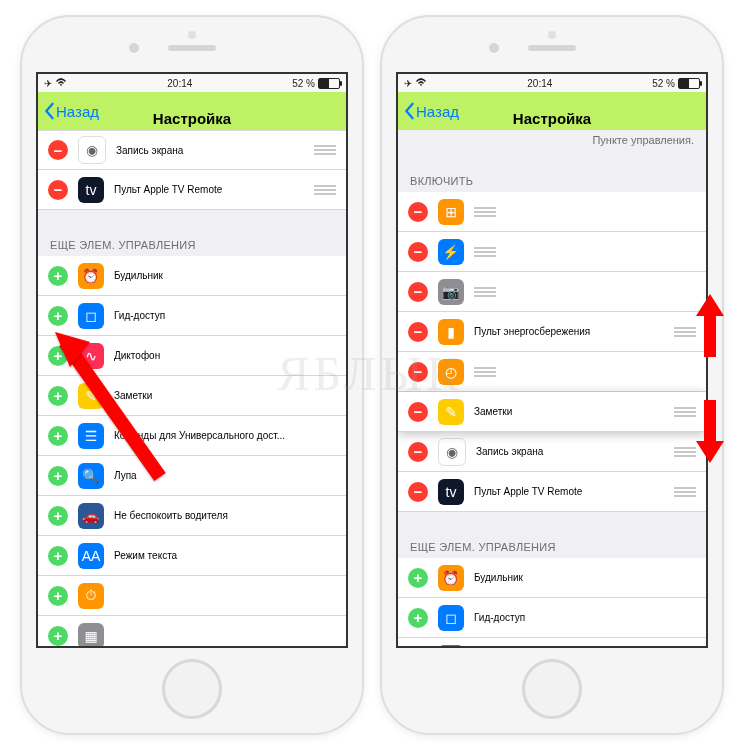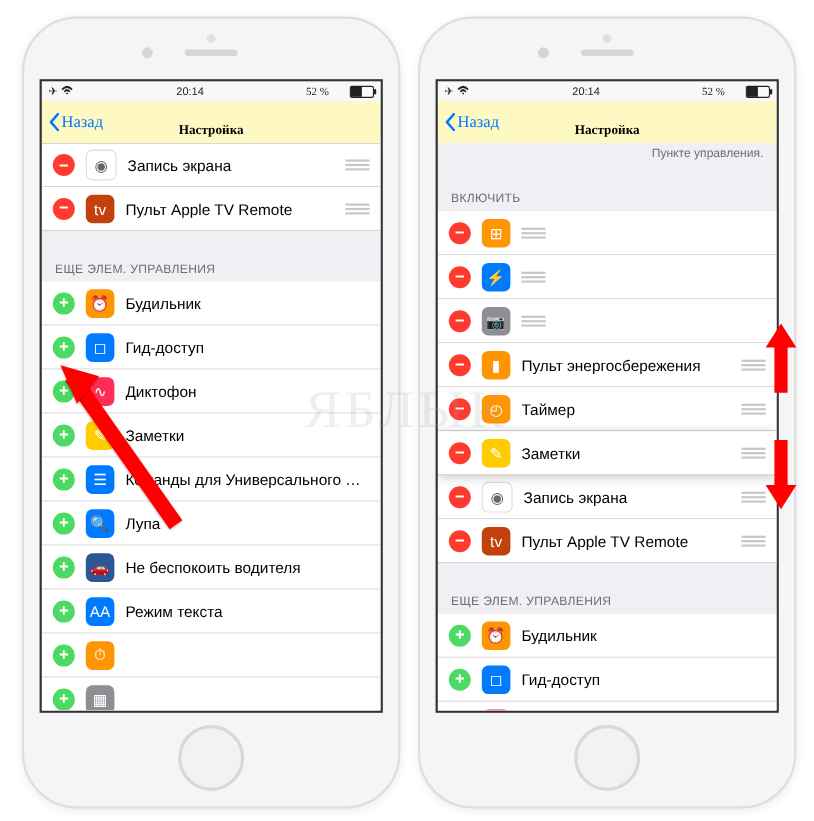--- a/index.html
+++ b/index.html
@@ -7,41 +7,41 @@
 .phone{position:absolute;top:15px;width:340px;height:716px;background:#f5f5f5;border:2px solid #dedede;border-radius:50px;box-shadow:0 2px 8px rgba(0,0,0,0.08);}
 .phone.left{left:20px;}
 .phone.right{left:380px;}
 .speaker{position:absolute;top:28px;left:50%;transform:translateX(-50%);width:48px;height:6px;background:#d6d6d6;border-radius:3px;}
 .camera{position:absolute;top:26px;left:107px;width:10px;height:10px;background:#d6d6d6;border-radius:50%;}
 .sensor{position:absolute;top:14px;left:50%;transform:translateX(-50%);width:8px;height:8px;background:#e0e0e0;border-radius:50%;}
 .home{position:absolute;bottom:14px;left:50%;transform:translateX(-50%);width:54px;height:54px;border:3px solid #d8d8d8;border-radius:50%;background:#f2f2f2;}
 .screen{position:absolute;top:55px;left:14px;right:14px;bottom:85px;background:#efeff4;border:2px solid #333;overflow:hidden;}
 .statusbar{height:18px;background:#f8f8f8;display:flex;align-items:center;justify-content:space-between;padding:0 6px;font-size:10px;color:#222;}
 .sb-left{display:flex;align-items:center;gap:3px;}
-.sb-right{display:flex;align-items:center;gap:19px;font-family:Liberation Serif, serif;}
+.sb-right{display:flex;align-items:center;gap:3px;}
 .battery{width:20px;height:9px;border:1px solid #222;border-radius:2px;position:relative;}
 .battery:after{content:'';position:absolute;right:-3px;top:2px;width:2px;height:5px;background:#222;border-radius:1px;}
 .battery i{display:block;height:100%;width:52%;background:#222;}
-.navbar{height:38px;background:#fef9c3;border-bottom:1px solid #c8c8c8;display:flex;align-items:center;position:relative;font-family:Liberation Serif, serif;}
+.navbar{height:38px;background:#bef264;border-bottom:1px solid #c8c8c8;display:flex;align-items:center;position:relative;}
 .back{position:absolute;left:4px;display:flex;align-items:center;color:#007aff;font-size:15px;}
 .back svg{width:14px;height:18px;}
-.title{position:absolute;left:0;right:0;text-align:center;font-size:12px;font-weight:600;color:#000;margin-top:14px;}
+.title{position:absolute;left:0;right:0;text-align:center;font-size:15px;font-weight:600;color:#000;margin-top:14px;}
 .content{position:absolute;top:56px;left:0;right:0;bottom:0;overflow:hidden;background:#efeff4;}
 .section-header{font-size:11px;color:#6d6d72;padding:14px 12px 5px;text-transform:uppercase;letter-spacing:0.3px;margin-top:15px;}
 .subtitle{font-size:11px;color:#6d6d72;text-align:right;padding:4px 12px 10px;}
 .row{height:40px;background:#fff;display:flex;align-items:center;padding:0 10px;border-bottom:0.5px solid #d6d6d6;position:relative;box-sizing:border-box;}
 .row:first-of-type{border-top:0.5px solid #d6d6d6;}
 .act-btn{width:20px;height:20px;border-radius:50%;display:flex;align-items:center;justify-content:center;flex-shrink:0;color:#fff;font-weight:bold;font-size:15px;line-height:1;}
 .act-add{background:#4cd964;}
 .act-rem{background:#ff3b30;}
 .app-icon{width:26px;height:26px;border-radius:6px;margin:0 10px;flex-shrink:0;display:flex;align-items:center;justify-content:center;font-size:14px;color:#fff;}
-.label{flex:1;font-size:14px;color:#000;white-space:nowrap;overflow:hidden;text-overflow:ellipsis;}
+.label{flex:1;font-size:10px;color:#000;white-space:nowrap;overflow:hidden;text-overflow:ellipsis;}
 .grip{width:22px;display:flex;flex-direction:column;gap:2px;flex-shrink:0;}
 .grip i{height:2px;background:#c8c8c8;display:block;}
-.row.dragging{box-shadow:0 2px 10px rgba(0,0,0,0.25);position:relative;z-index:5;}.ic-orange{background:#ff9500}.ic-yellow{background:#ffcc00}.ic-blue{background:#007aff}.ic-darkblue{background:#2b5797}.ic-gray{background:#8e8e93}.ic-darkgray{background:#c2410c}.ic-white{background:#fff;border:1px solid #ddd;color:#666}.ic-pink{background:#ff2d55}
+.row.dragging{box-shadow:0 2px 10px rgba(0,0,0,0.25);position:relative;z-index:5;}.ic-orange{background:#ff9500}.ic-yellow{background:#ffcc00}.ic-blue{background:#007aff}.ic-darkblue{background:#2b5797}.ic-gray{background:#8e8e93}.ic-darkgray{background:#0f172a}.ic-white{background:#fff;border:1px solid #ddd;color:#666}.ic-pink{background:#ff2d55}
 
 .arrow{position:absolute;pointer-events:none;z-index:20;}
 .watermark{position:absolute;left:50%;top:50%;transform:translate(-50%,-50%);font-size:48px;font-weight:300;color:rgba(160,160,160,0.18);letter-spacing:4px;pointer-events:none;font-family:Georgia,serif;}
 </style>
 </head>
 <body>
 <div class="stage">
 
 <div class="phone left">
   <div class="sensor"></div>
@@ -242,21 +242,20 @@
     <div class="label">Пульт энергосбережения</div>
     <div class="grip">
               <i></i>
               <i></i>
               <i></i>
             </div>
   </div>
           <div class="row">
     <div class="act-btn act-rem">−</div>
     <div class="app-icon ic-orange">◴</div>
-    <div class="label">Таймер</div>
     <div class="grip">
               <i></i>
               <i></i>
               <i></i>
             </div>
   </div>
           <div class="row dragging">
     <div class="act-btn act-rem">−</div>
     <div class="app-icon ic-yellow">✎</div>
     <div class="label">Заметки</div>

